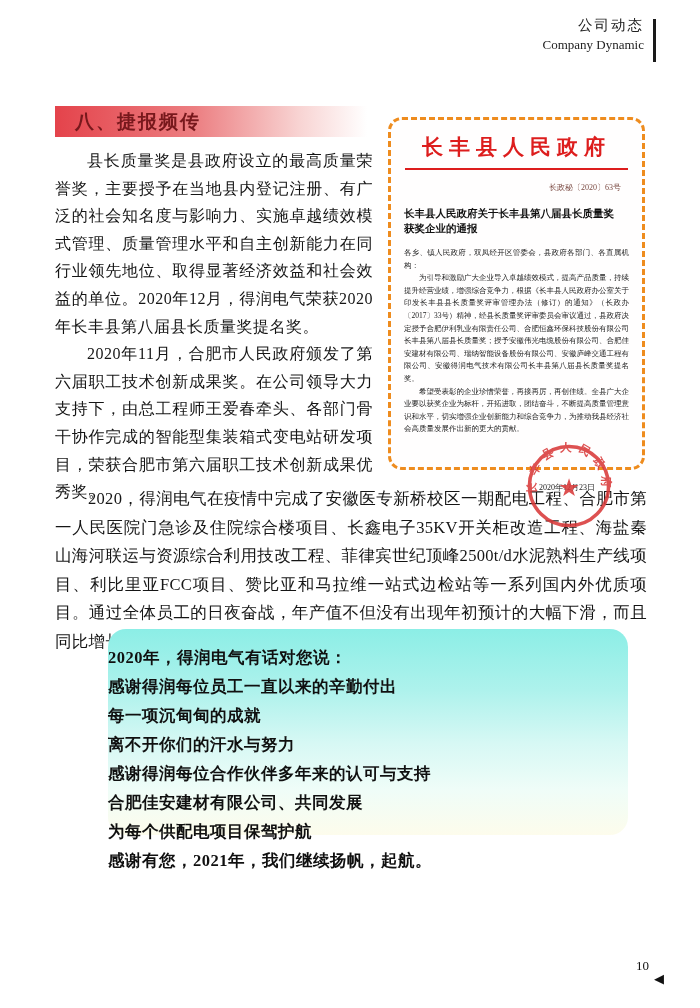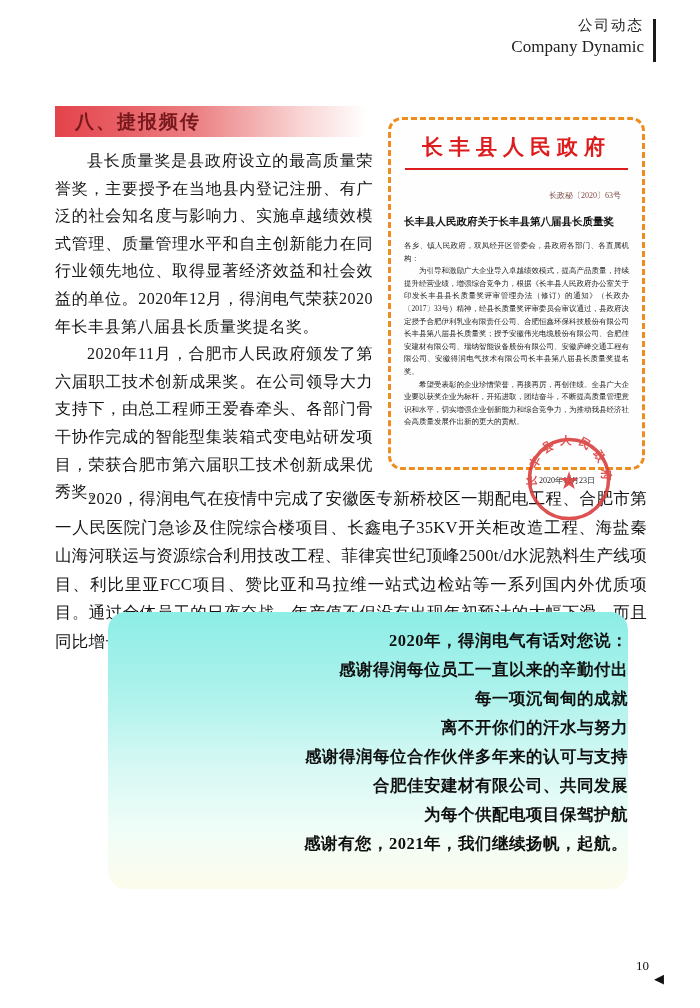--- a/index.html
+++ b/index.html
@@ -2,57 +2,57 @@
 <html><head>
 <meta charset="utf-8">
 <style>
   html,body{margin:0;padding:0;background:#ffffff;}
   .page{position:relative;width:700px;height:1008px;background:#ffffff;overflow:hidden;
         font-family:"Liberation Serif","DejaVu Serif",serif;color:#151515;}
 
   
   .header{position:absolute;top:16px;right:56px;text-align:right;}
   .header-cn{font-size:14.5px;letter-spacing:2px;color:#222;}
-  .header-en{font-size:17px;color:#222;margin-top:2px;margin-left:32px;}
+  .header-en{font-size:13px;color:#222;margin-top:2px;margin-left:32px;}
   .header-bar{position:absolute;top:19px;right:44px;width:3px;height:43px;background:#1a1a1a;}
 
   
   .section-bar{position:absolute;left:55px;top:106px;width:312px;height:31px;
        background:linear-gradient(to right,#e4434b 0%,#ec7f82 45%,#f8d3d2 78%,#ffffff 100%);
        display:flex;align-items:center;}
   .section-title{font-size:19px;font-weight:bold;color:#77181c;letter-spacing:2px;padding-left:20px;}
 
   
   .left-col{position:absolute;left:55px;top:147px;width:318px;
        font-size:16px;line-height:27.6px;text-align:justify;}
   .left-col p{margin:0;text-indent:2em;letter-spacing:0.5px;}
 
   
   .doc{position:absolute;left:388px;top:117px;width:257px;height:353px;box-sizing:border-box;
        border:3px dashed #ee8c1e;border-radius:14px;background:#fffefe;padding:8px 13px 0 13px;}
   .doc-masthead{text-align:center;color:#dd1d1d;font-weight:bold;font-size:21px;
        letter-spacing:6px;white-space:nowrap;margin-top:5px;}
   .doc-rule{height:2px;background:#dd1d1d;margin:7px 1px 0 1px;}
-  .doc-number{text-align:right;font-size:8px;color:#7b4a42;margin:20px 8px 0 0;}
+  .doc-number{text-align:right;font-size:8px;color:#7b4a42;margin:12px 8px 0 0;}
   .doc-title{font-weight:bold;font-size:10.5px;line-height:15px;margin-top:13px;color:#111;}
   .doc-body{font-size:7.5px;line-height:12.6px;text-align:justify;margin-top:11px;color:#222;}
   .doc-body p{margin:0;}
   .doc-body p.indent{text-indent:2em;}
   .doc-seal-area{position:relative;height:96px;margin-top:4px;}
   .doc-date{position:absolute;right:34px;top:42px;font-size:8px;color:#222;z-index:1;}
   .seal{position:absolute;right:16px;top:2px;width:88px;height:88px;z-index:2;opacity:0.88;}
 
   
   .mid-para{position:absolute;left:55px;top:485px;width:592px;
        font-size:16.5px;line-height:28.6px;text-align:justify;}
   .mid-para p{margin:0;text-indent:2em;letter-spacing:0.3px;}
 
   
-  .msg-box{position:absolute;left:108px;top:612px;width:520px;height:277px;box-sizing:border-box;
-       border-radius:18px;padding-top:14px;text-align:right;
+  .msg-box{position:absolute;left:108px;top:629px;width:520px;height:206px;box-sizing:border-box;
+       border-radius:18px;padding-top:14px;text-align:left;
        background:linear-gradient(180deg,#8ceee6 0%,#aef2ec 30%,#d6f8f4 55%,#effdf8 78%,#fdfcec 100%);}
   .msg-line{font-size:16.5px;font-weight:bold;line-height:29px;color:#101010;letter-spacing:0.5px;}
 
   
   .page-num{position:absolute;right:51px;bottom:34px;font-size:13px;font-weight:normal;color:#111;}
   .page-triangle{position:absolute;right:36px;bottom:21px;font-size:13px;color:#111;}
 </style>
 </head>
 <body>
 
@@ -72,20 +72,21 @@
     <p>县长质量奖是县政府设立的最高质量荣誉奖，主要授予在当地县内登记注册、有广泛的社会知名度与影响力、实施卓越绩效模式管理、质量管理水平和自主创新能力在同行业领先地位、取得显著经济效益和社会效益的单位。2020年12月，得润电气荣获2020年长丰县第八届县长质量奖提名奖。</p>
     <p>2020年11月，合肥市人民政府颁发了第六届职工技术创新成果奖。在公司领导大力支持下，由总工程师王爱春牵头、各部门骨干协作完成的智能型集装箱式变电站研发项目，荣获合肥市第六届职工技术创新成果优秀奖。</p>
   </div>
 
   <div class="doc">
     <div class="doc-masthead">长丰县人民政府</div>
     <div class="doc-rule"></div>
     <div class="doc-number">长政秘〔2020〕63号</div>
     <div class="doc-title">
       <div>长丰县人民政府关于长丰县第八届县长质量奖</div>
+      <div>获奖企业的通报</div>
     </div>
     <div class="doc-body">
       <p>各乡、镇人民政府，双凤经开区管委会，县政府各部门、各直属机构：</p>
       <p class="indent">为引导和激励广大企业导入卓越绩效模式，提高产品质量，持续提升经营业绩，增强综合竞争力，根据《长丰县人民政府办公室关于印发长丰县县长质量奖评审管理办法（修订）的通知》（长政办〔2017〕33号）精神，经县长质量奖评审委员会审议通过，县政府决定授予合肥伊利乳业有限责任公司、合肥恒鑫环保科技股份有限公司长丰县第八届县长质量奖；授予安徽伟光电缆股份有限公司、合肥佳安建材有限公司、瑞纳智能设备股份有限公司、安徽庐峰交通工程有限公司、安徽得润电气技术有限公司长丰县第八届县长质量奖提名奖。</p>
       <p class="indent">希望受表彰的企业珍惜荣誉，再接再厉，再创佳绩。全县广大企业要以获奖企业为标杆，开拓进取，团结奋斗，不断提高质量管理意识和水平，切实增强企业创新能力和综合竞争力，为推动我县经济社会高质量发展作出新的更大的贡献。</p>
     </div>
     <div class="doc-seal-area">
       <div class="doc-date">2020年12月23日</div>
       <svg class="seal" viewBox="0 0 100 100" xmlns="http://www.w3.org/2000/svg">
         <circle cx="50" cy="50" r="45" fill="none" stroke="#d93a3a" stroke-width="4"></circle>

